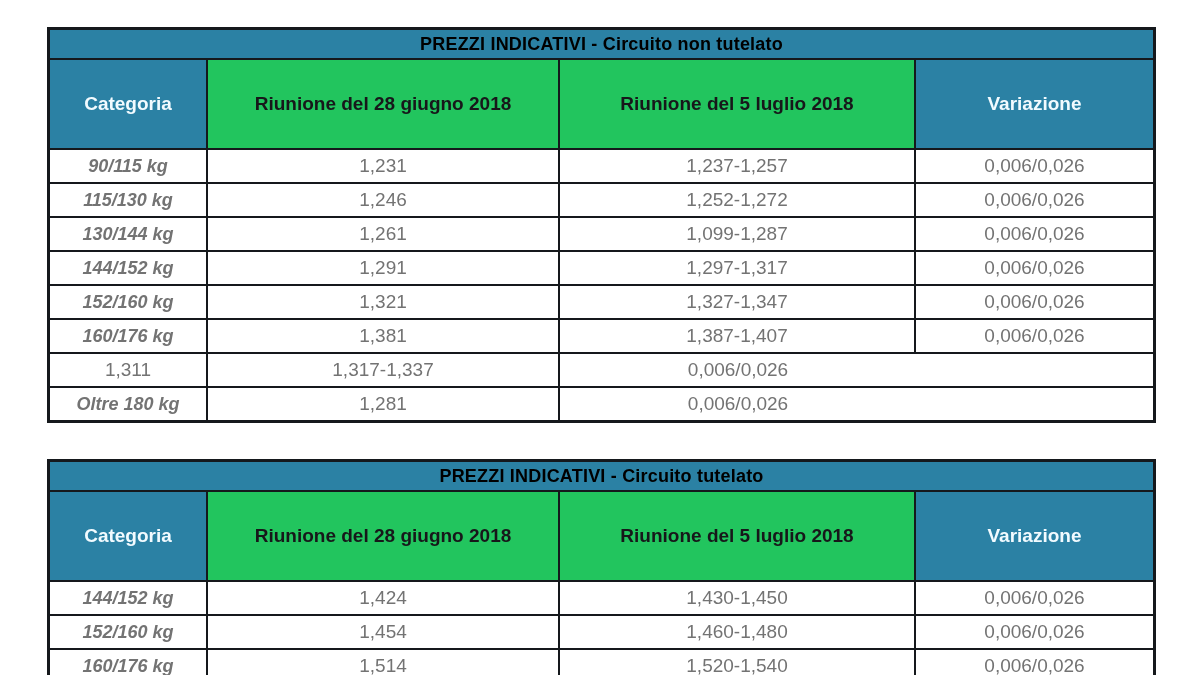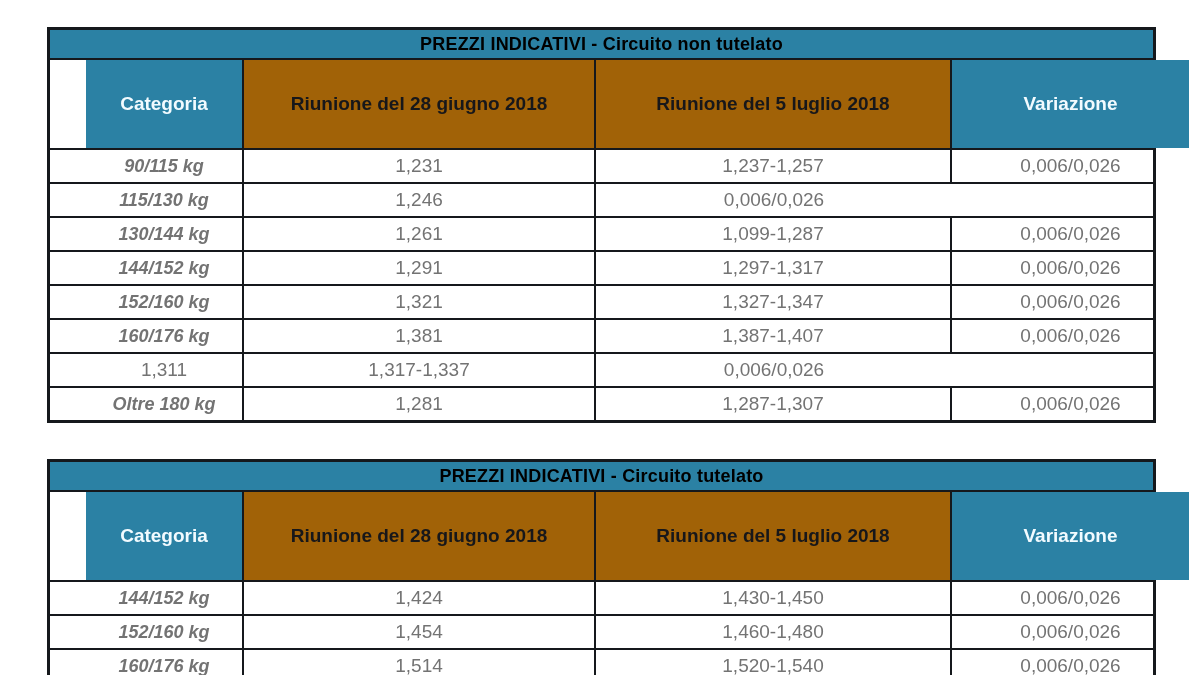--- a/index.html
+++ b/index.html
@@ -24,35 +24,35 @@
     height: 28px;
     background: #2b81a4;
     border-bottom: 2px solid #15181c;
     color: #000000;
     font-weight: bold;
     font-size: 18px;
     display: flex; align-items: center; justify-content: center;
     letter-spacing: 0.2px;
   }
 
-  .grid { display: grid; grid-template-columns: 158px 352px 356px 237px; padding-left: 36px; }
+  .grid { display: grid; grid-template-columns: 158px 352px 356px 237px; }
 
   .cell {
     box-sizing: border-box;
     border-right: 2px solid #15181c;
     display: flex; align-items: center; justify-content: center;
     overflow: hidden;
     color: #737373;
   }
   .cell:last-child { border-right: none; }
 
   .header-row { height: 88px; border-bottom: 2px solid #15181c; }
   .header-row .cell { font-weight: bold; font-size: 19px; }
   .cell.teal  { background: #2b81a4; color: #f2fbff; }
-  .cell.light { background: #a16207; color: #17171a; }
+  .cell.light { background: #22c55e; color: #17171a; }
 
   .data-row { height: 32px; border-bottom: 2px solid #15181c; background: #ffffff; }
   .rows .data-row:last-child { border-bottom: none; }
   .data-row .cell { font-size: 19px; }
   .data-row .cat  { font-weight: bold; font-style: italic; font-size: 18px; }
 </style>
 </head>
 <body>
 
 <div class="page">
@@ -69,20 +69,21 @@
   <div class="grid data-row">
     <div class="cell cat">90/115 kg</div>
     <div class="cell val">1,231</div>
     <div class="cell val">1,237-1,257</div>
     <div class="cell val">0,006/0,026</div>
   </div>
 
   <div class="grid data-row">
     <div class="cell cat">115/130 kg</div>
     <div class="cell val">1,246</div>
+    <div class="cell val">1,252-1,272</div>
     <div class="cell val">0,006/0,026</div>
   </div>
 
   <div class="grid data-row">
     <div class="cell cat">130/144 kg</div>
     <div class="cell val">1,261</div>
     <div class="cell val">1,099-1,287</div>
     <div class="cell val">0,006/0,026</div>
   </div>
 
@@ -109,21 +110,20 @@
 
   <div class="grid data-row">
     <div class="cell val">1,311</div>
     <div class="cell val">1,317-1,337</div>
     <div class="cell val">0,006/0,026</div>
   </div>
 
   <div class="grid data-row">
     <div class="cell cat">Oltre 180 kg</div>
     <div class="cell val">1,281</div>
-    <div class="cell val">1,287-1,307</div>
     <div class="cell val">0,006/0,026</div>
   </div>
 </div>
   </section>
 
   <section class="price-table second">
     <div class="title-band">PREZZI INDICATIVI - Circuito tutelato</div>
     <div class="grid header-row">
       <div class="cell teal">Categoria</div>
       <div class="cell light">Riunione del 28 giugno 2018</div>

